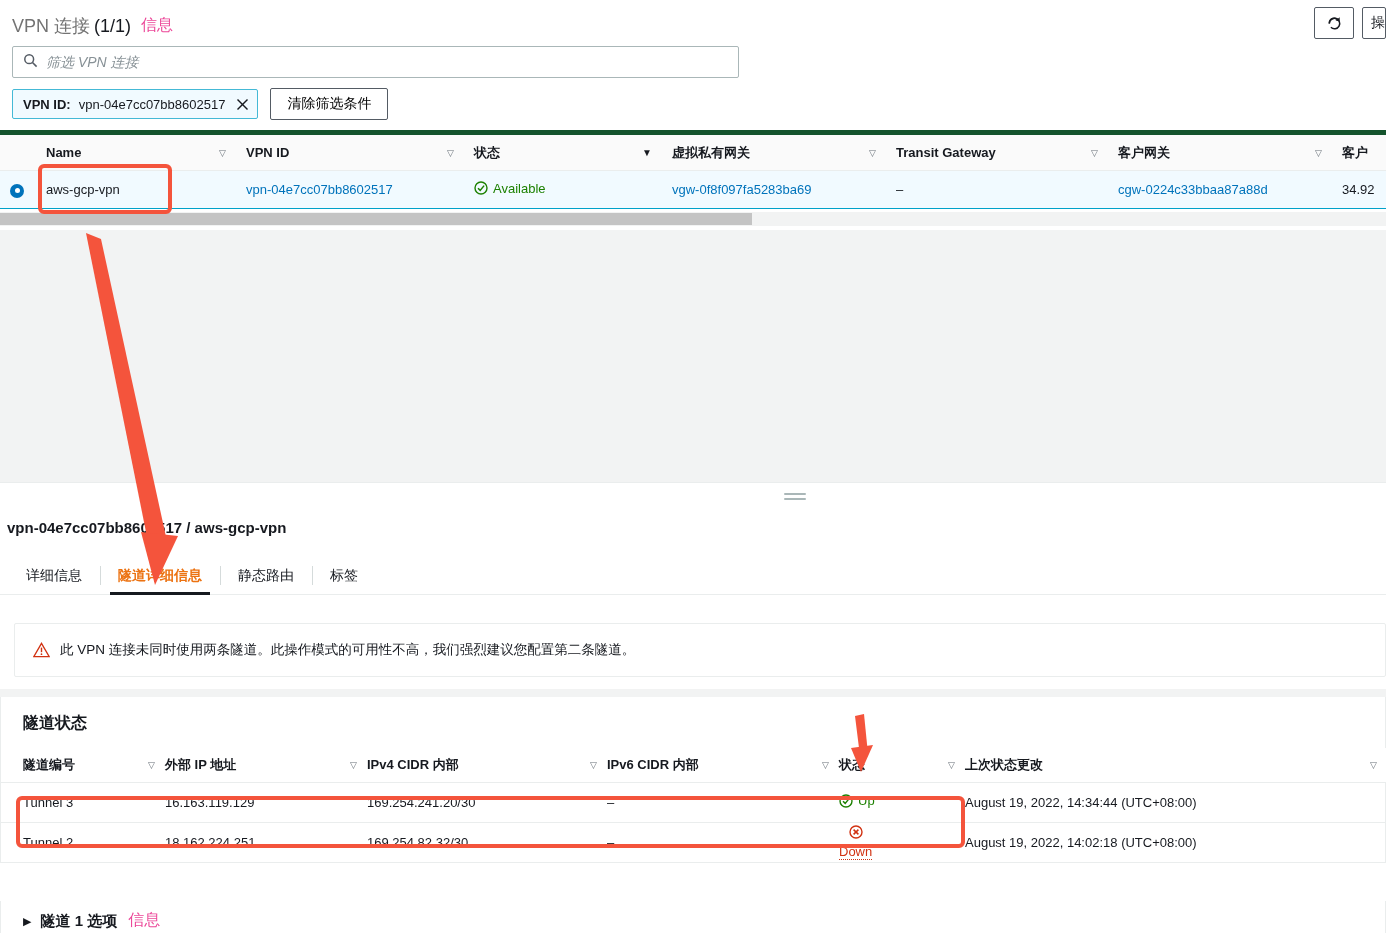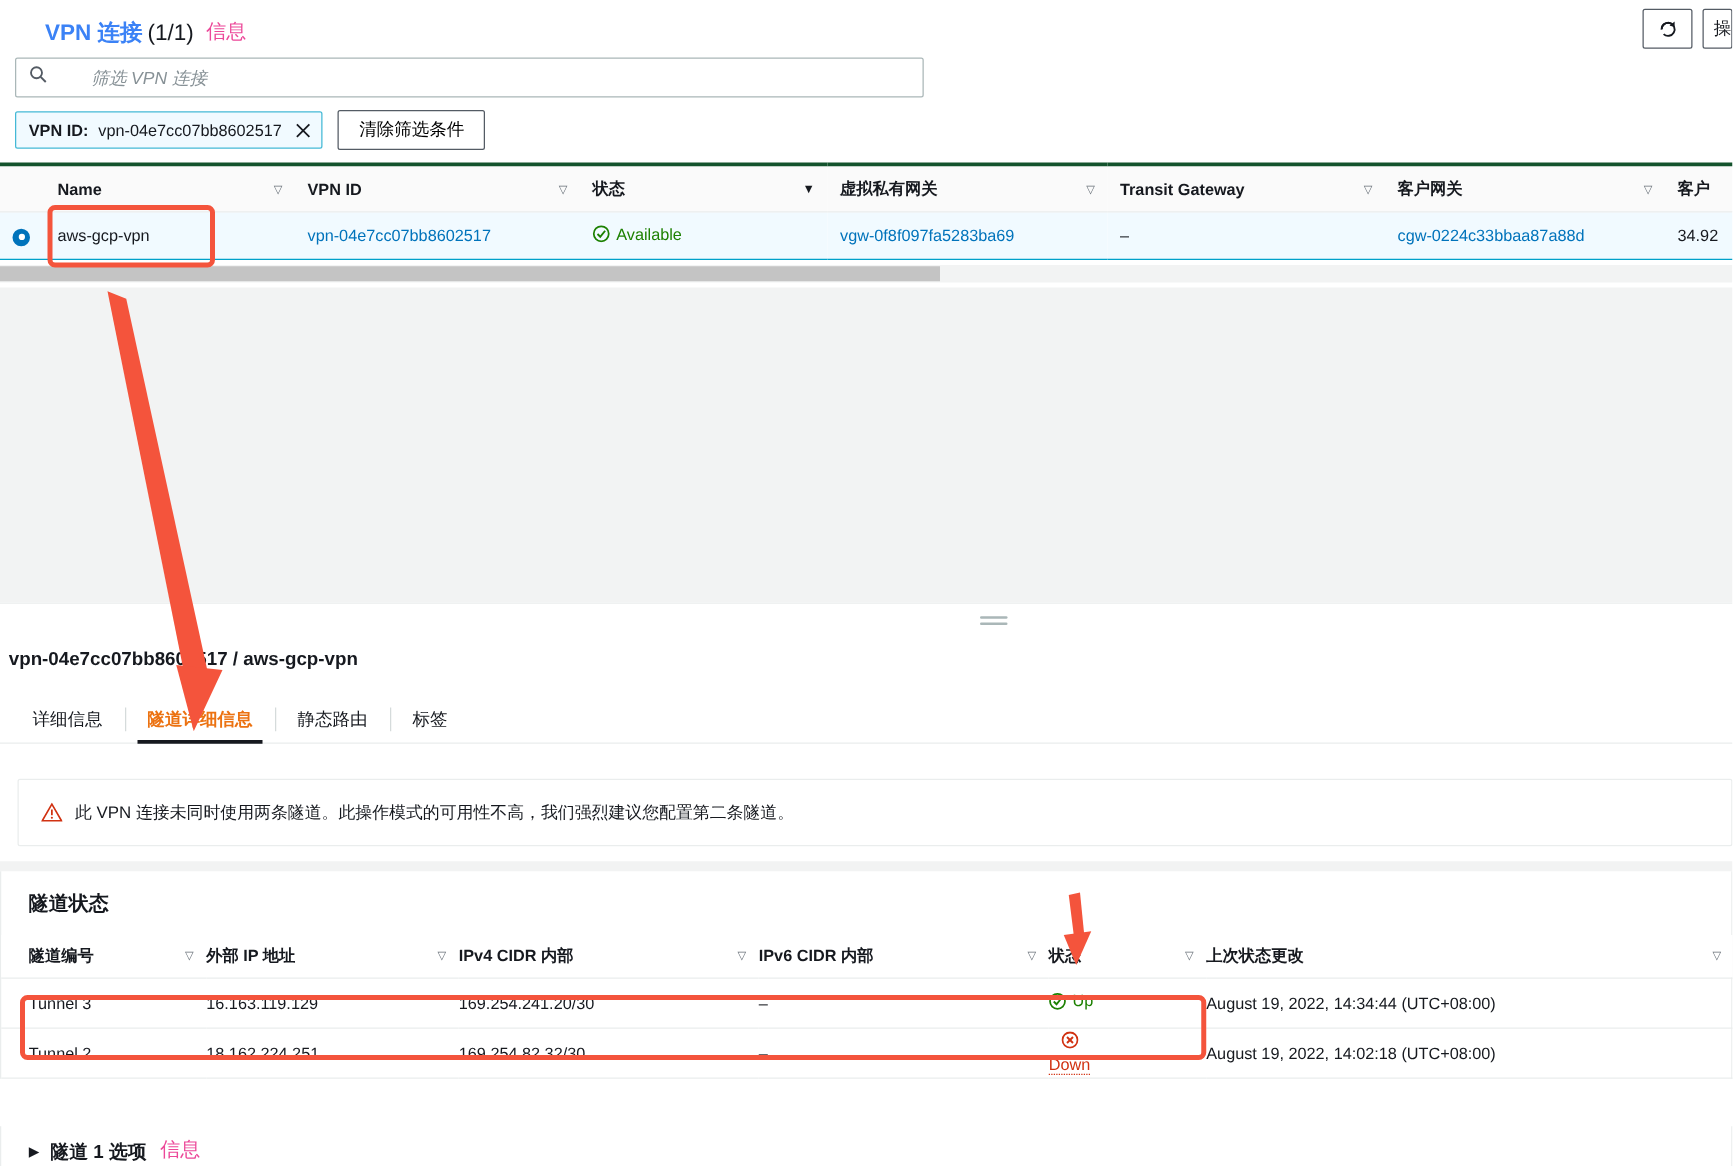--- a/index.html
+++ b/index.html
@@ -19,23 +19,22 @@
     position: absolute; left: 0; top: 0; width: 1386px; height: 230px;
     background: #fff;
     overflow: hidden;
   }
   .list-header {
     display: flex; align-items: center;
     padding: 12px 12px 0 12px;
     height: 40px;
   }
   .list-title {
-    font-size: 18px; font-weight: bold; color: #3b82f6;
+    font-size: 18px; font-weight: normal; color: #737373;
     letter-spacing: 0px;
-    margin-left: 24px;
   }
   .list-count { font-size: 18px; font-weight: normal; color: #16191f; margin-left: 4px;}
   .info-link {
     font-size: 16px; color: #ec4899; margin-left: 10px; cursor: pointer;
     position: relative; top: -1px;
   }
   .header-actions {
     position: absolute; right: 0px; top: 7px;
     display: flex; gap: 8px; align-items: center;
   }
@@ -46,21 +45,21 @@
     cursor: pointer; white-space: nowrap;
     font-family: "Liberation Sans", sans-serif;
   }
   .btn-icon { width: 40px; padding: 0; }
   .btn-cut { width: 22px; padding-left: 8px; justify-content: flex-start; overflow: hidden; }
 
   .filter-row { padding: 6px 12px 0 12px; }
   .search-box {
     position: relative; height: 32px; border: 1px solid #aab7b8; border-radius: 2px;
     background: #fff; width: 727px;
-    display: flex; align-items: center; gap: 27px;
+    display: flex; align-items: center;
   }
   .search-icon { margin: 0 8px 0 10px; flex: none; }
   .search-input {
     border: none; outline: none; background: transparent; flex: 1;
     font-size: 14px; font-style: italic; color: #687078;
     font-family: "Liberation Sans", sans-serif;
     padding: 0; height: 30px;
   }
   .search-input::placeholder { color: #879196; font-style: italic; opacity: 1; }
 
@@ -78,21 +77,21 @@
     height: 32px; padding: 0 16px; font-size: 14px; cursor: pointer;
     display: inline-flex; align-items: center;
     font-family: "Liberation Sans", sans-serif;
   }
 
   
   .tbl-wrap { margin-top: 10px; position: relative; }
   table.main-tbl { border-collapse: collapse; table-layout: fixed; width: 1560px; }
   table.main-tbl th {
     font-size: 13px; font-weight: bold; text-align: left; color: #16191f;
-    border-top: 3px solid #14532d; border-bottom: 1px solid #eaeded;
+    border-top: 5px solid #14532d; border-bottom: 1px solid #eaeded;
     height: 38px; padding: 0 10px; background: #fafafa; white-space: nowrap;
     vertical-align: middle;
   }
   table.main-tbl td {
     font-size: 13px; height: 38px; padding: 0 10px; white-space: nowrap;
     vertical-align: middle; color: #16191f;
   }
   tr.sel-row td { background: #f1faff; border-top: 1px solid #00a1c9; border-bottom: 1px solid #00a1c9; }
   .th-inner { display: flex; align-items: center; justify-content: space-between; }
   .sort-caret { color: #687078; font-size: 9px; margin-left: 10px; }

